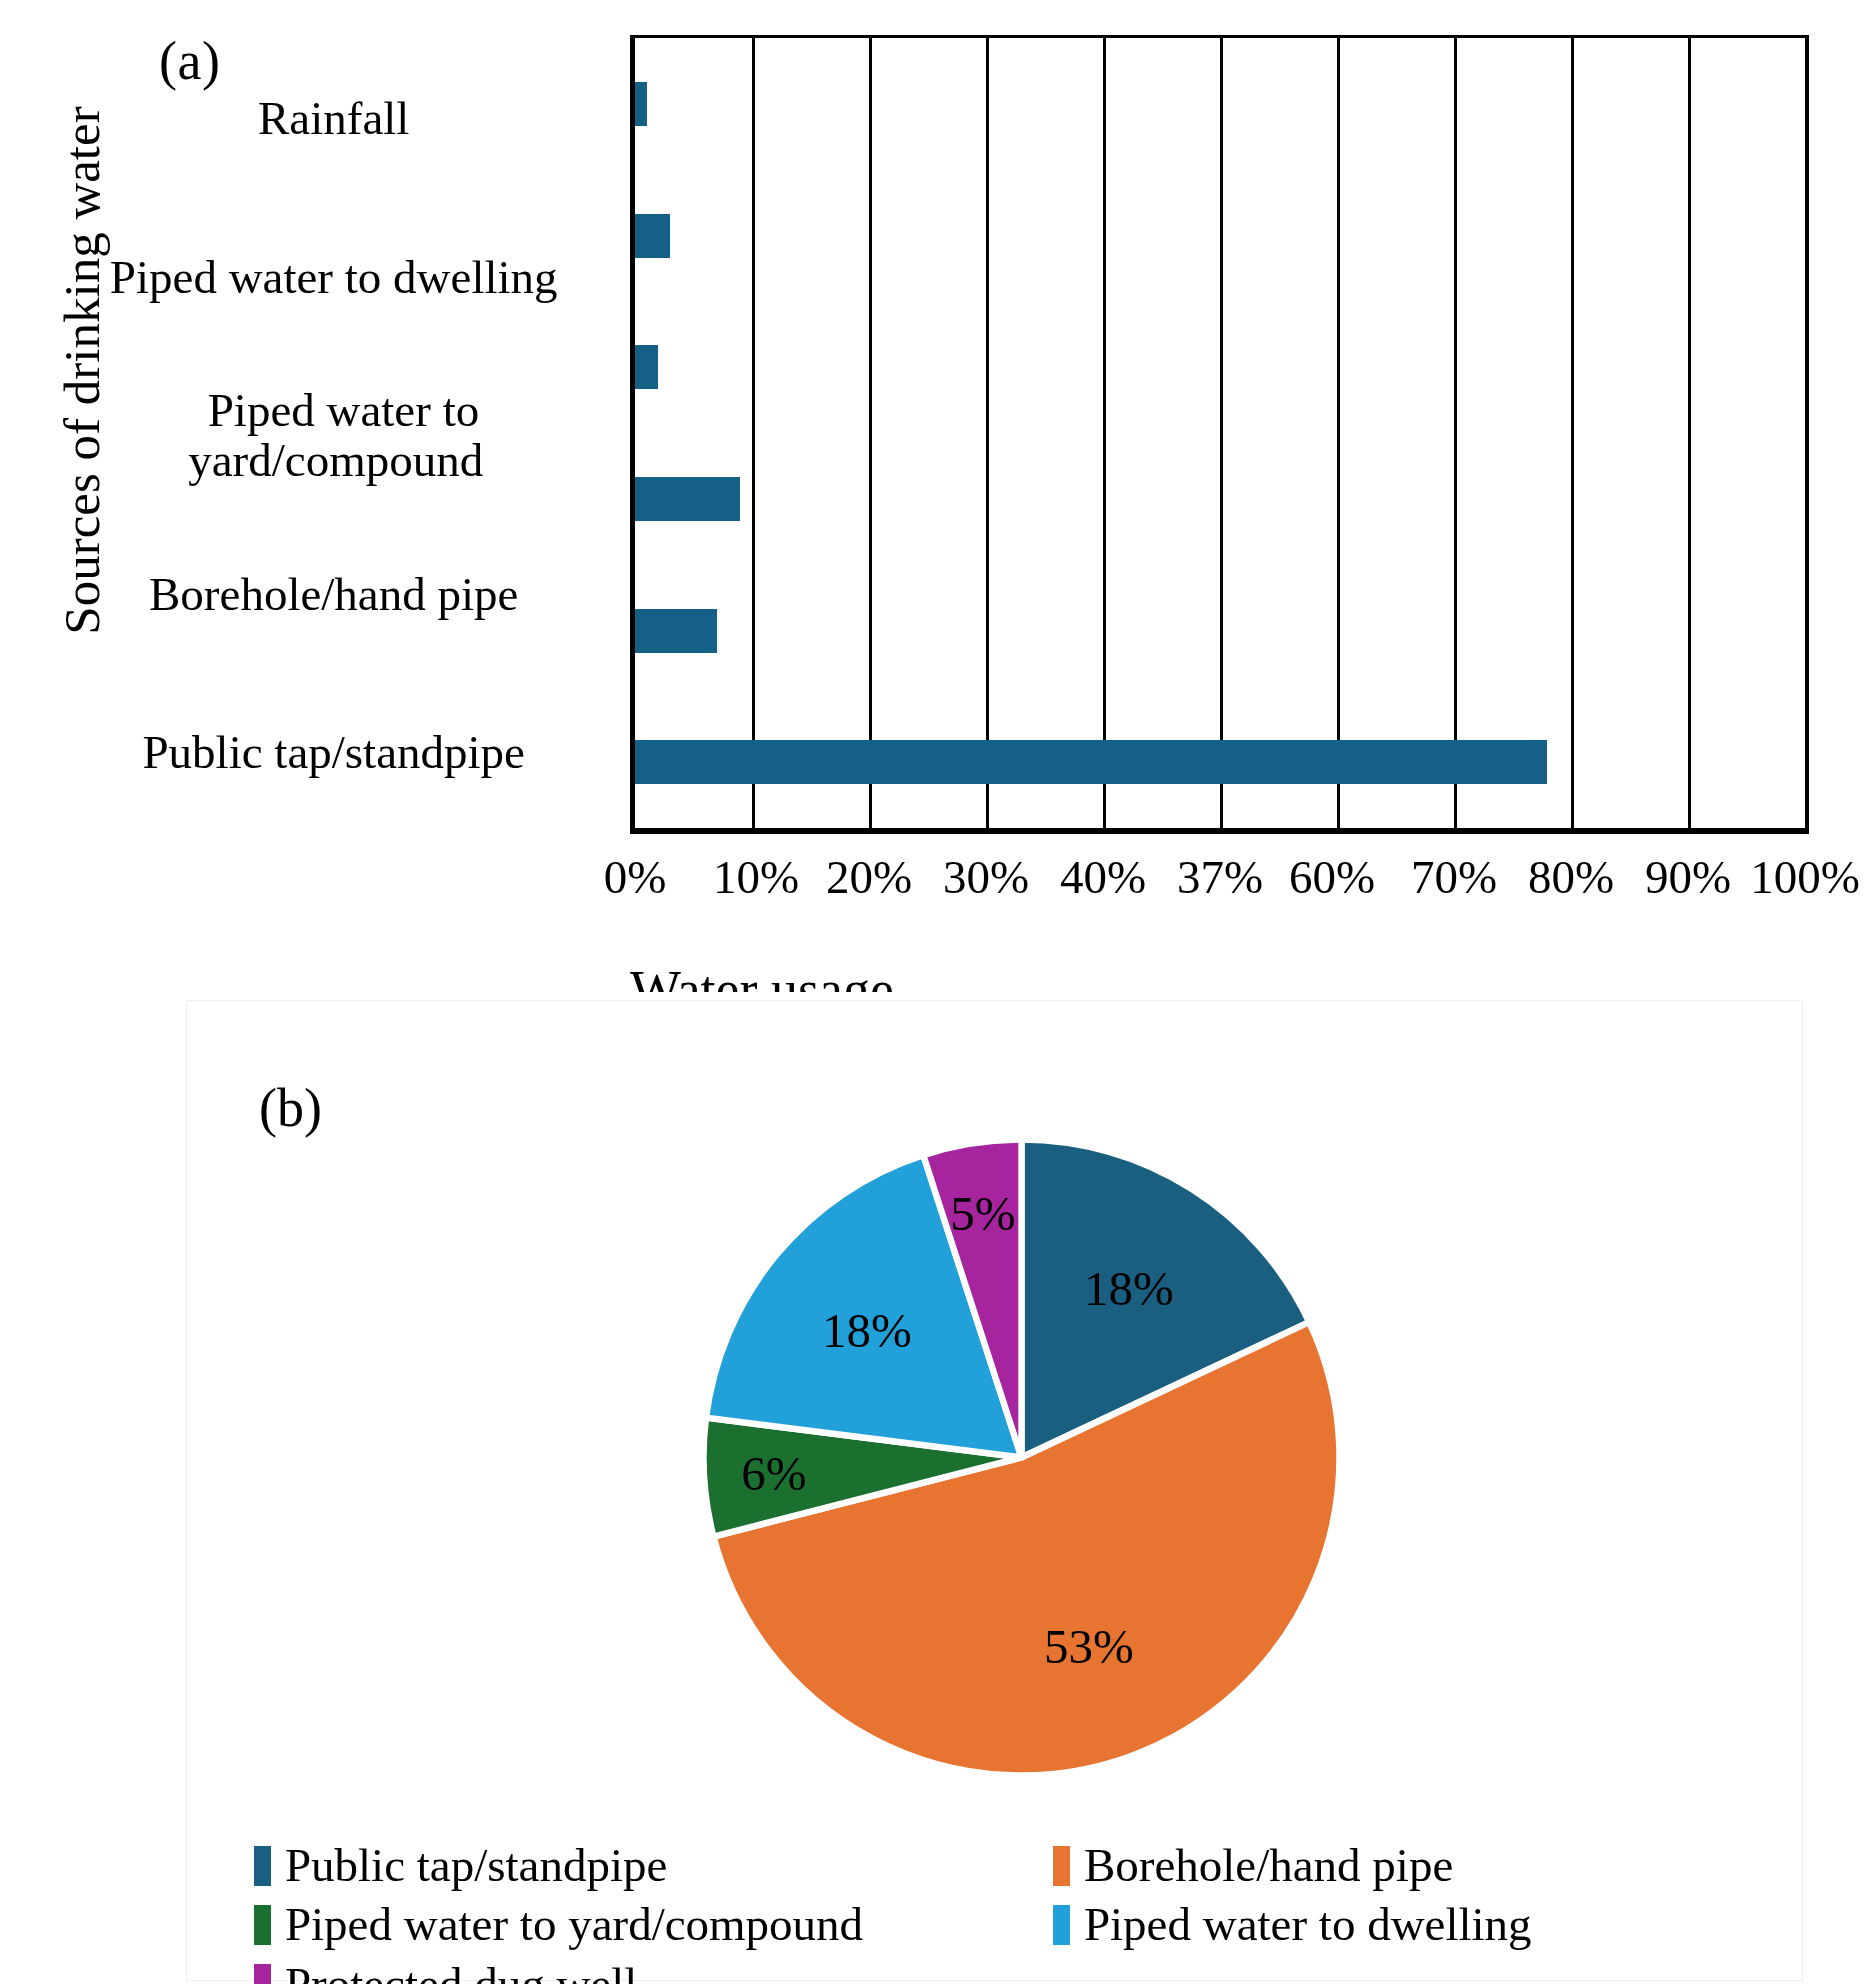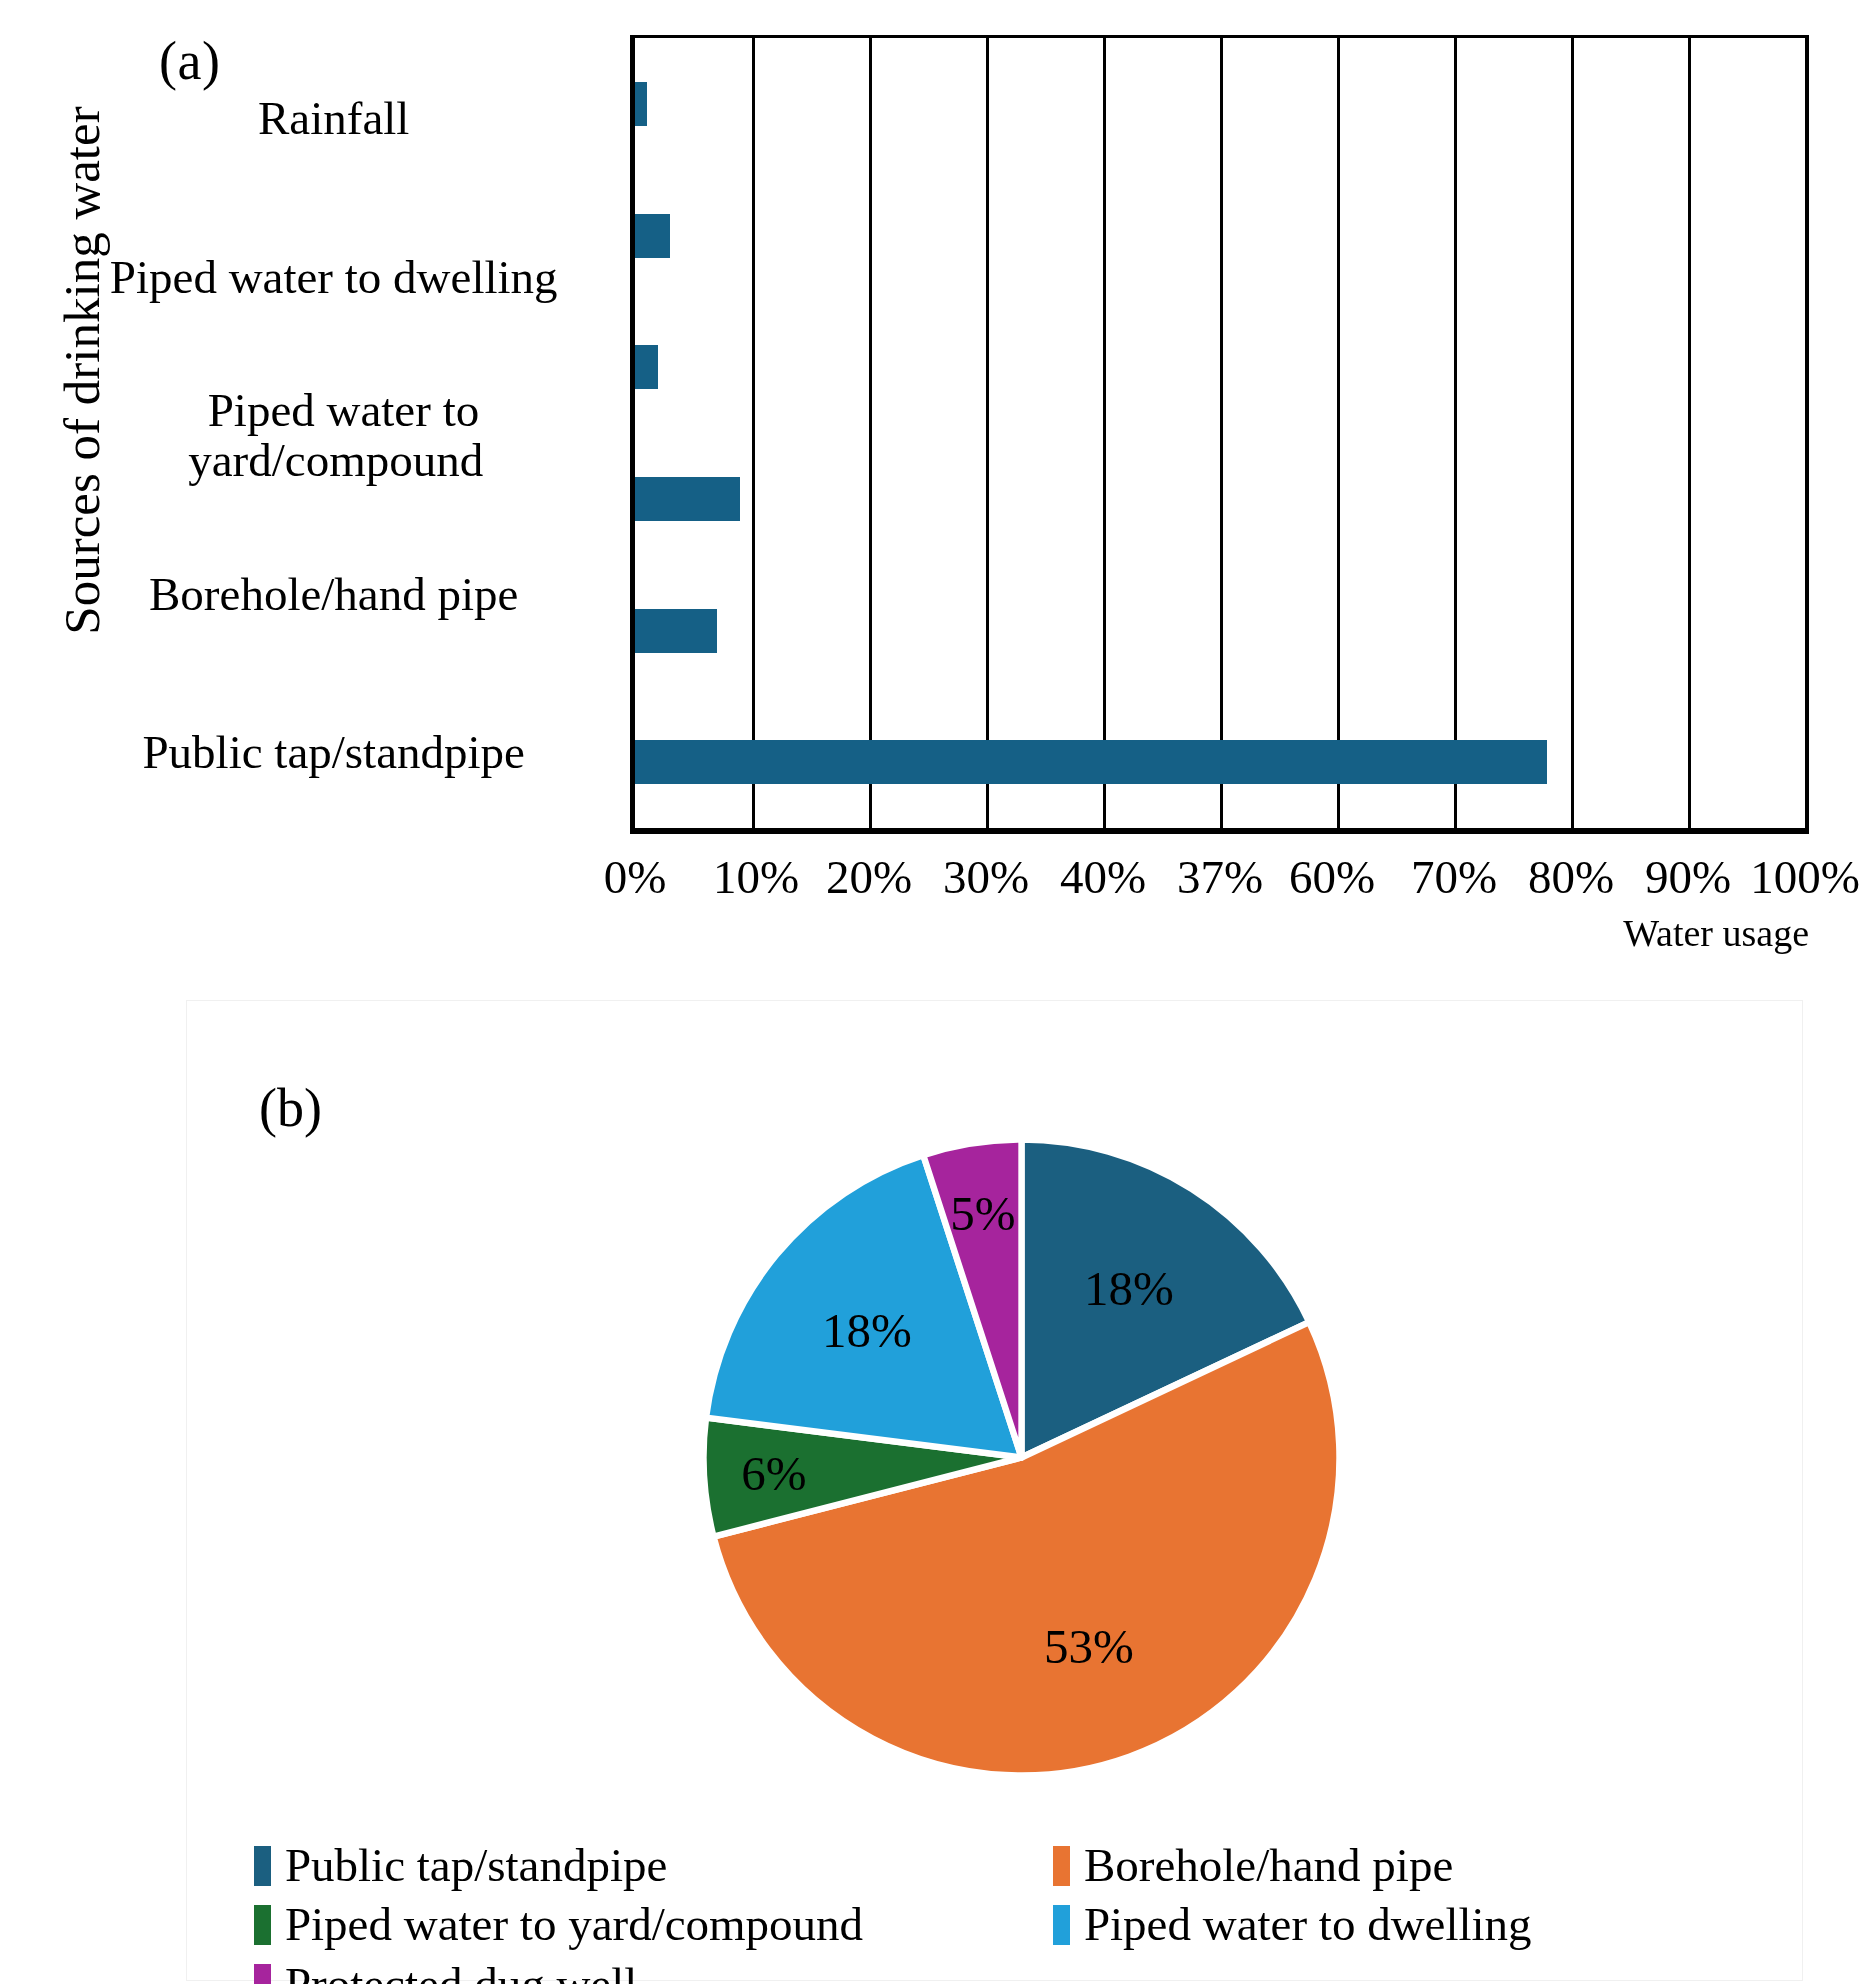--- a/index.html
+++ b/index.html
@@ -118,24 +118,24 @@
     position: absolute;
     top: 0;
     transform: translateX(-50%);
     font-size: 47px;
     line-height: 1;
     white-space: nowrap;
   }
 
   #axis-x-title {
     position: absolute;
-    left: 630px; top: 914px;
+    left: 630px; top: 963px;
     width: 1179px;
-    text-align: right;
-    font-size: 38px;
+    text-align: left;
+    font-size: 54px;
     line-height: 1;
   }
 
   
   #panel-b {
     position: absolute;
     left: 0; top: 992px;
     width: 1876px; height: 992px;
     background: #ffffff;
   }

